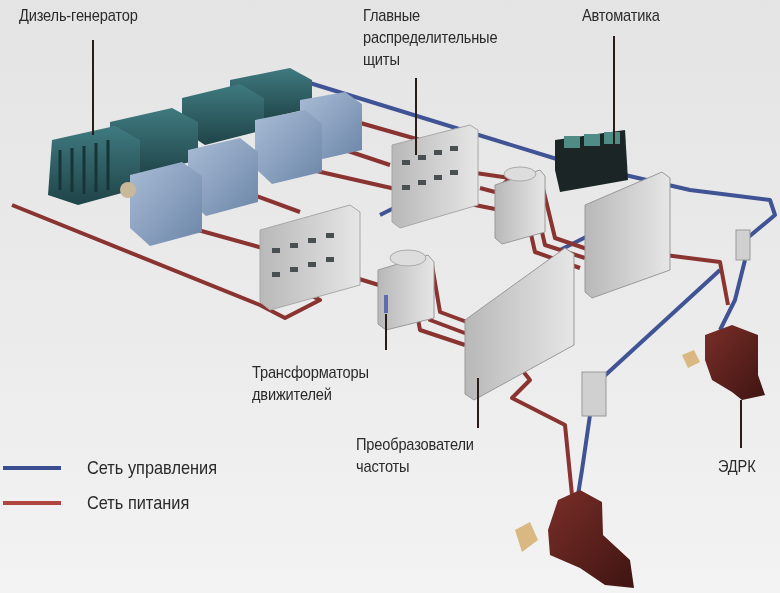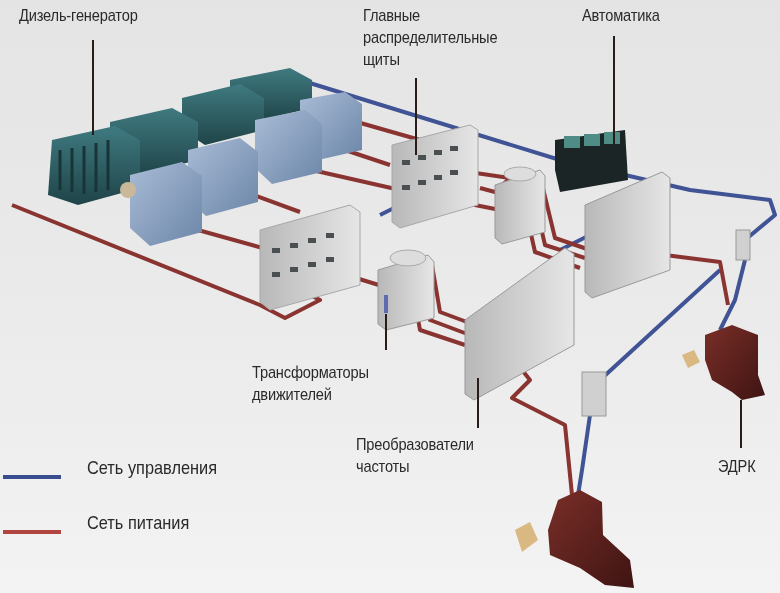--- a/index.html
+++ b/index.html
@@ -9,21 +9,21 @@
     font-family: "Liberation Sans", sans-serif;
     position: relative;
   }
   #scene { position: absolute; left: 0; top: 0; }
   .label {
     position: absolute; color: #2a2a2a; font-size: 17px; line-height: 22px;
     font-family: "Liberation Sans", sans-serif; letter-spacing: -0.2px;
     transform: scaleX(0.86); transform-origin: left top; white-space: nowrap;
   }
   .label span { display: block; }
-  .legend-item { position: absolute; display: flex; align-items: flex-end; }
+  .legend-item { position: absolute; display: flex; align-items: center; }
   .legend-swatch { width: 58px; height: 4px; margin-right: 26px; }
   .legend-text { font-size: 19px; color: #2a2a2a; transform: scaleX(0.86); transform-origin: left center; white-space: nowrap; }
 </style>
 </head>
 <body>
 
 <svg id="scene" width="780" height="593" viewBox="0 0 780 593">
   <defs>
     <linearGradient id="gEng" x1="0" y1="0" x2="0" y2="1">
       <stop offset="0" stop-color="#3f7a80"></stop>
@@ -193,16 +193,16 @@
   <span>частоты</span>
 </div>
 <div class="label" style="left:718px; top:456px;">
   <span>ЭДРК</span>
 </div>
 
 <div class="legend-item" style="left:3px; top:457px;">
   <div class="legend-swatch" style="background:#3a4d8f;"></div>
   <div class="legend-text">Сеть управления</div>
 </div>
-<div class="legend-item" style="left:3px; top:512px;">
+<div class="legend-item" style="left:3px; top:492px;">
   <div class="legend-swatch" style="background:#b0443f;"></div>
   <div class="legend-text">Сеть питания</div>
 </div>
 
 </body></html>

